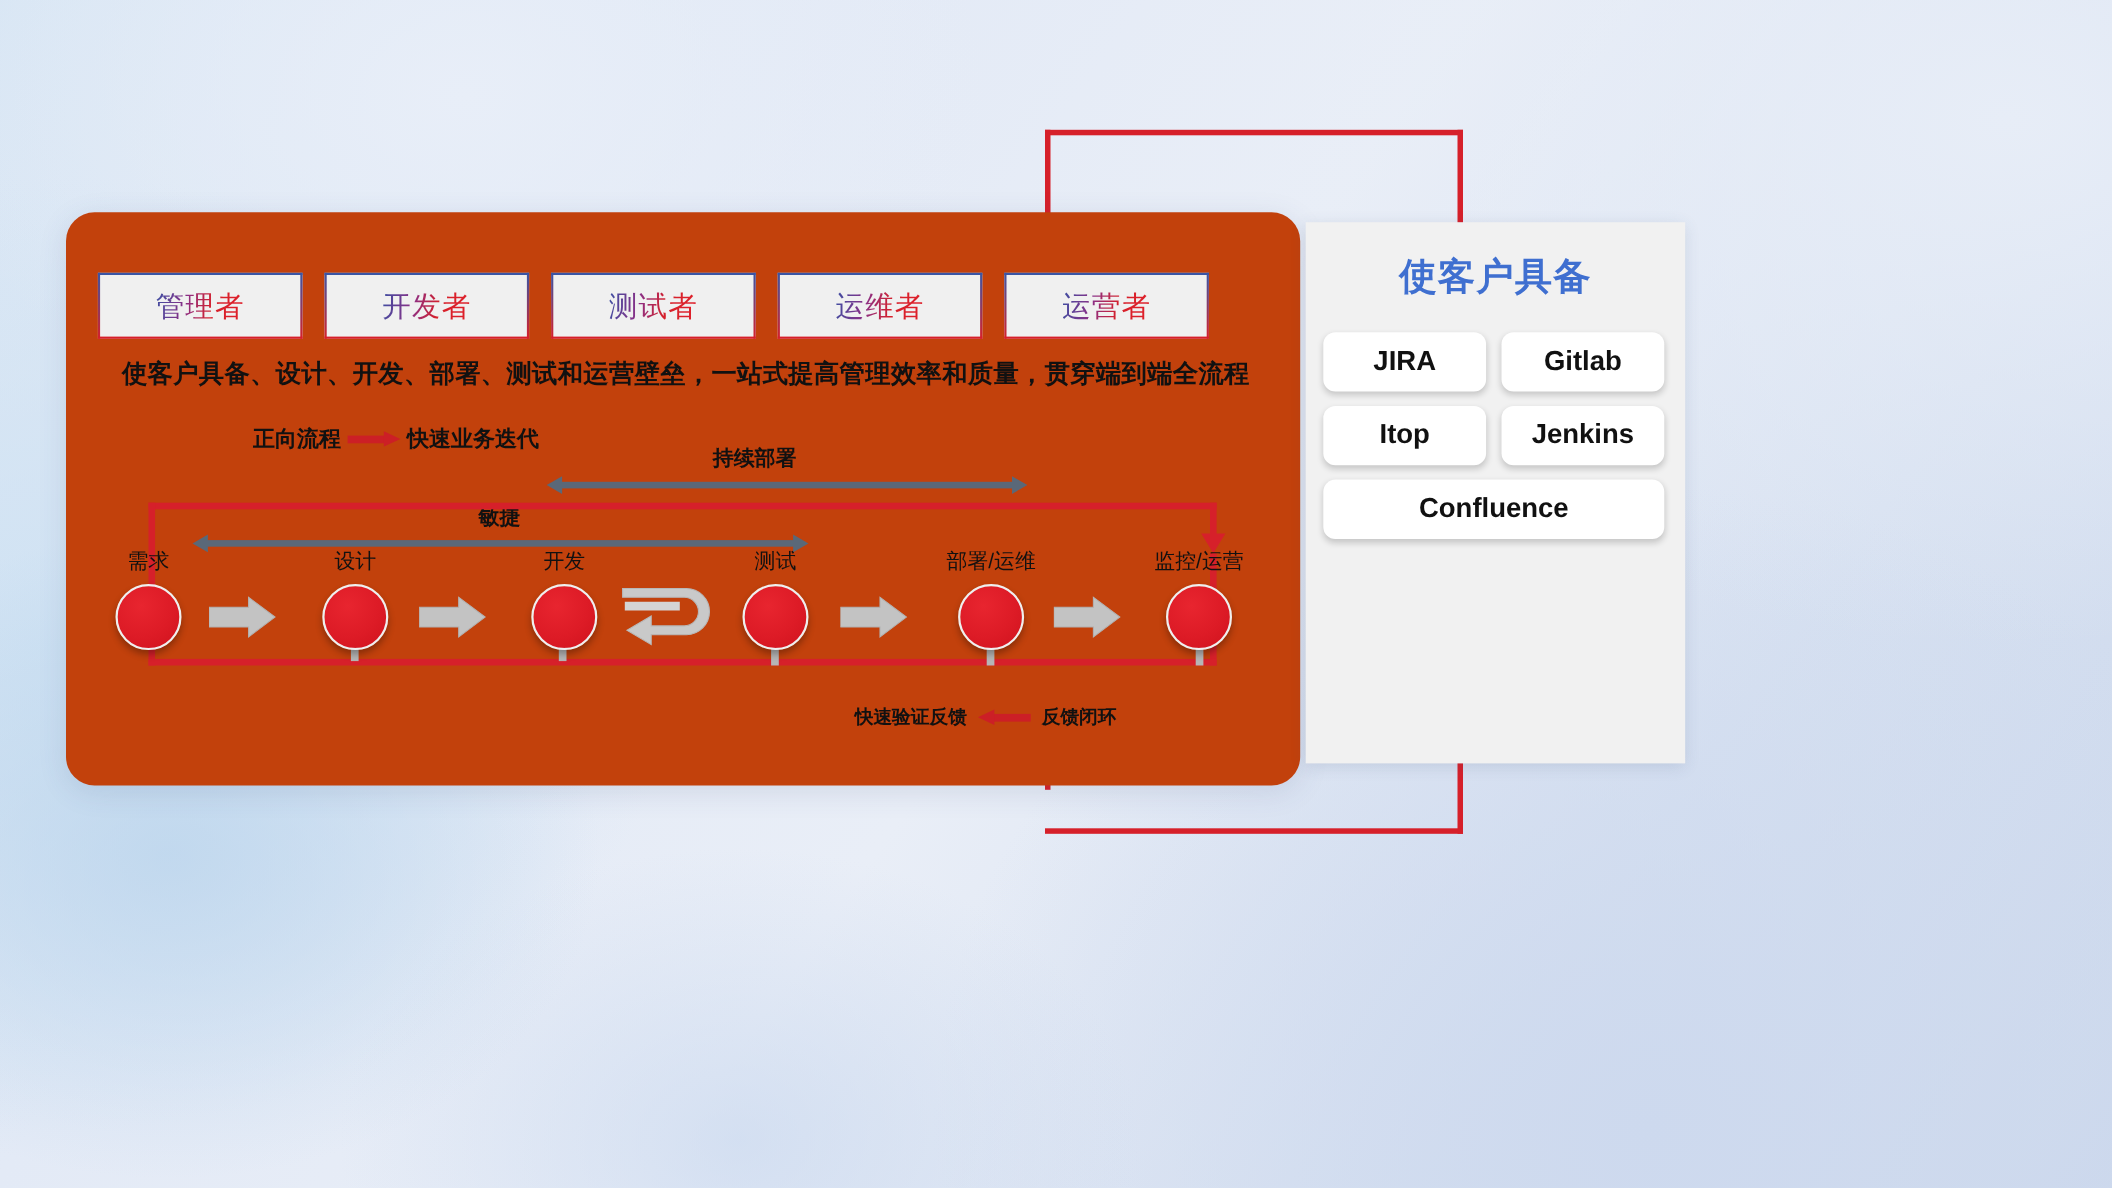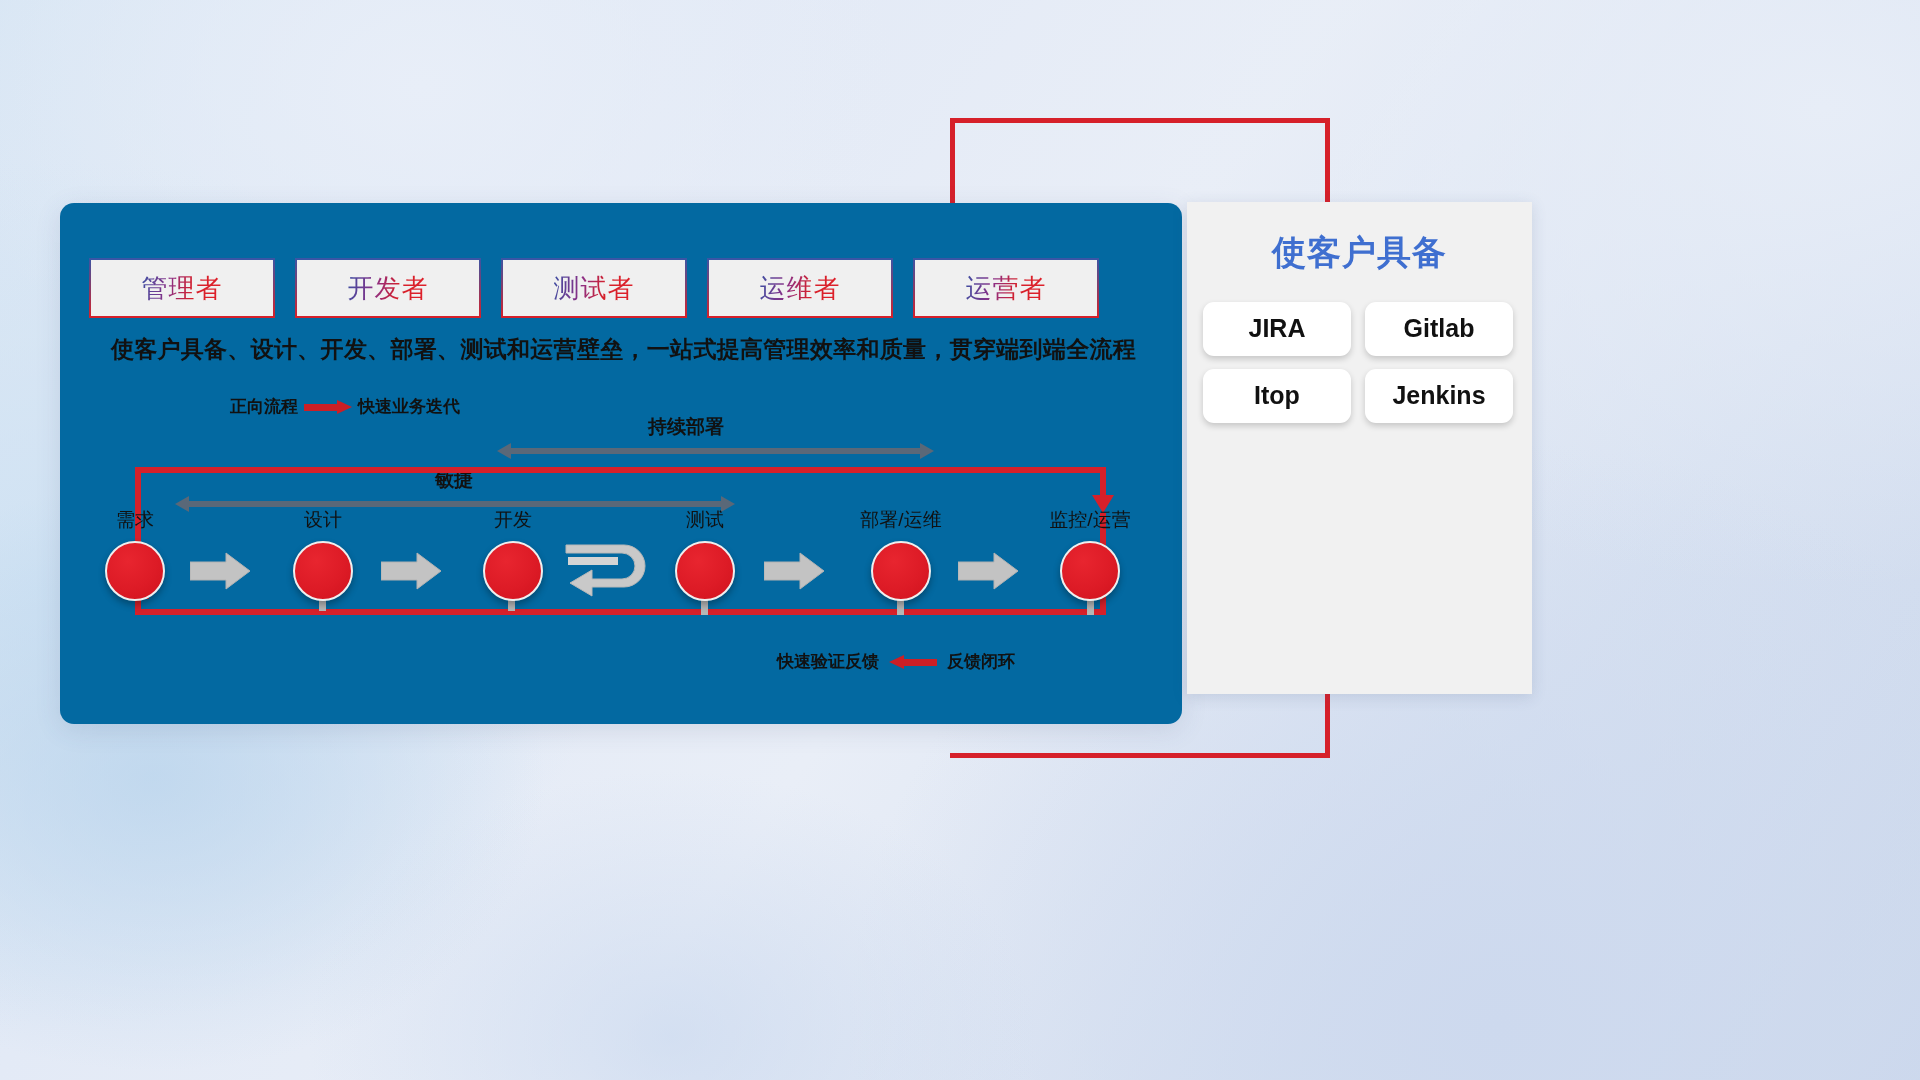--- a/index.html
+++ b/index.html
@@ -24,22 +24,22 @@
       radial-gradient(560px 420px at 8% 72%, rgba(186,212,236,.75) 0%, rgba(186,212,236,0) 70%),
       radial-gradient(520px 380px at 35% 96%, rgba(198,214,238,.6) 0%, rgba(198,214,238,0) 70%);
   }
 
   
   .loopframe{position:absolute;z-index:2;}
   .lf-line{position:absolute;background:#d6202a;}
 
   
   #card{
-    position:absolute;left:60px;top:203px;width:1122px;height:521px;
-    background:#0369a1;border-radius:14px;z-index:5;
+    position:absolute;left:60px;top:193px;width:1122px;height:521px;
+    background:#c2410c;border-radius:26px;z-index:5;
     box-shadow:0 6px 26px rgba(60,80,120,.13);
   }
 
   
   .roles{position:absolute;left:29px;top:55px;display:flex;gap:20px;}
   .role{
     width:186px;height:60px;position:relative;
     background:#f0f0f0;
     display:flex;align-items:center;justify-content:center;
     box-sizing:border-box;
@@ -58,21 +58,21 @@
   }
 
   
   #desc{
     position:absolute;left:46px;top:131px;width:1035px;text-align:center;
     font-size:23px;font-weight:700;color:#111;letter-spacing:.3px;white-space:nowrap;
   }
 
   
   #fwd{position:absolute;left:170px;top:192px;display:flex;align-items:center;gap:6px;}
-  #fwd .lab{font-size:17px;font-weight:700;color:#111;}
+  #fwd .lab{font-size:20px;font-weight:700;color:#111;}
   .redarrow{position:relative;width:48px;height:14px;display:inline-block;}
   .redarrow .shaft{position:absolute;left:0;top:4px;width:34px;height:7px;background:#cc1f26;}
   .redarrow .head{position:absolute;right:0;top:0;width:0;height:0;
     border-top:7px solid transparent;border-bottom:7px solid transparent;border-left:15px solid #cc1f26;}
   .redarrow.rev .shaft{left:14px;}
   .redarrow.rev .head{left:0;right:auto;border-left:none;border-right:15px solid #cc1f26;}
 
   
   .grayarrow{position:absolute;height:16px;}
   .grayarrow .shaft{position:absolute;left:13px;right:13px;top:5px;height:6px;background:#5a6878;}
@@ -288,14 +288,15 @@
 
 <div id="rpanel">
   <div class="ptitle">
     <div>使客户具备</div>
   </div>
   <div class="tools">
     <div class="tool">JIRA</div>
     <div class="tool">Gitlab</div>
     <div class="tool">Itop</div>
     <div class="tool">Jenkins</div>
+    <div class="tool wide">Confluence</div>
   </div>
 </div>
 
 </body></html>

